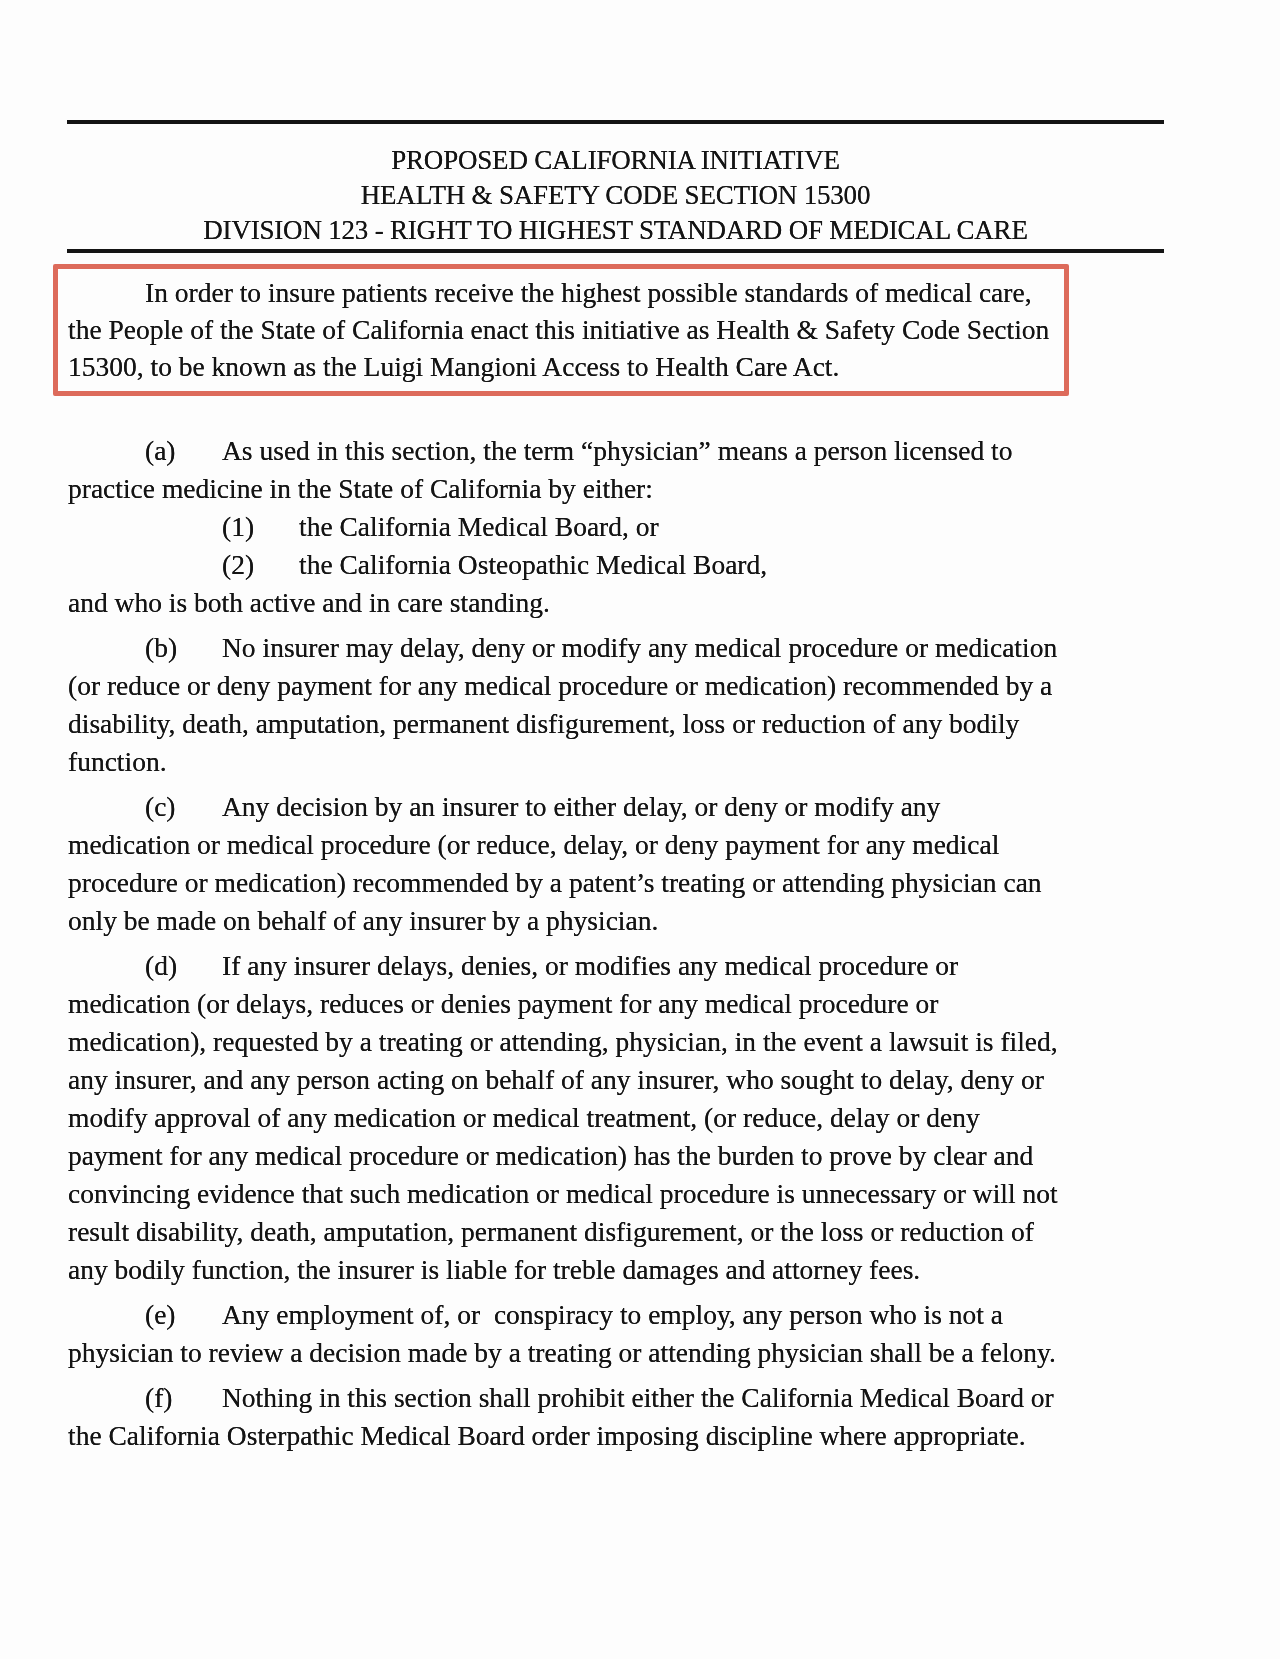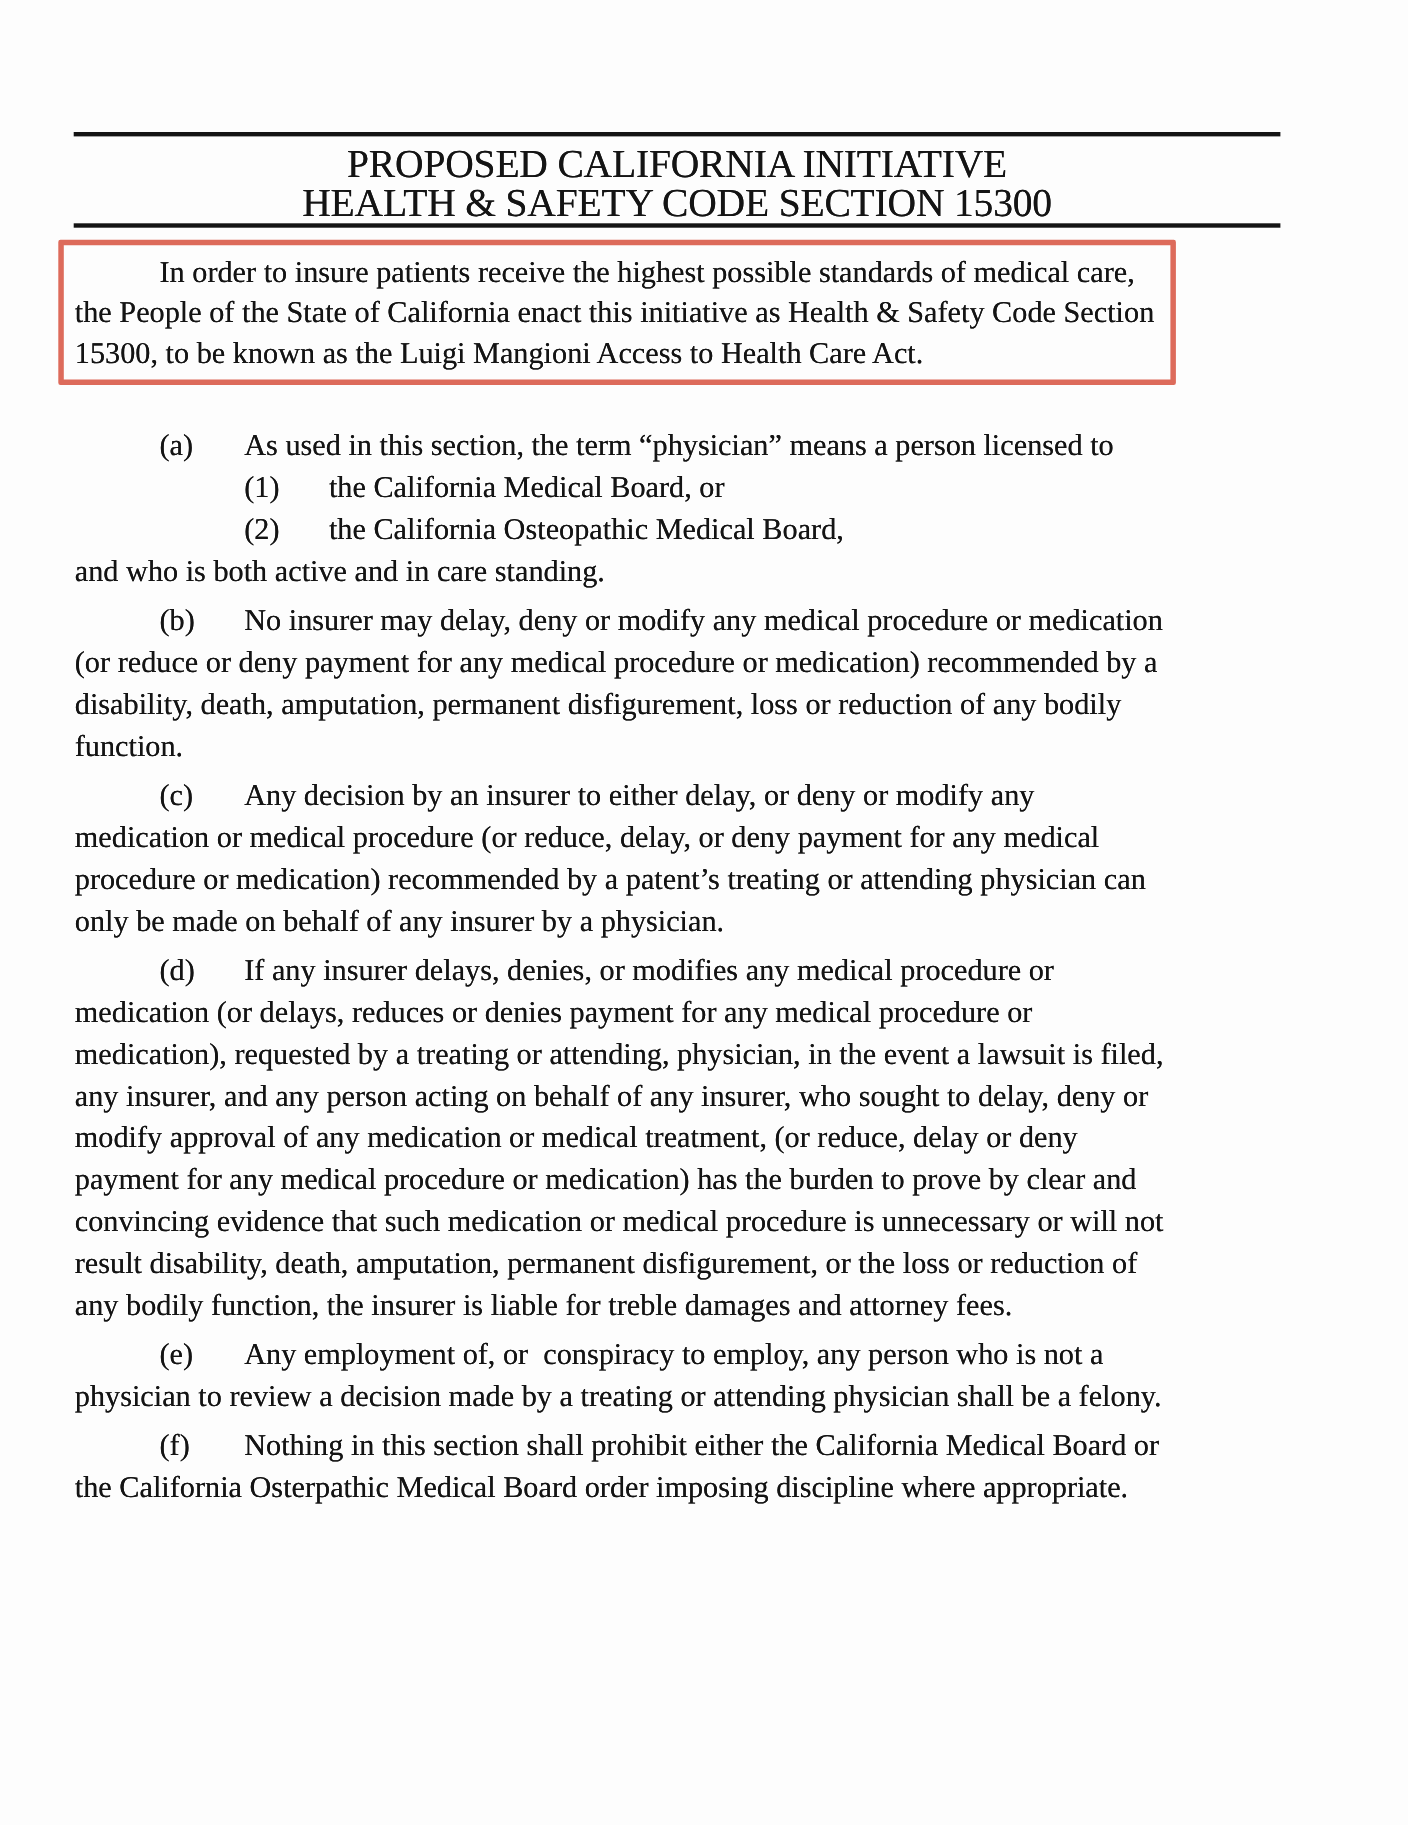--- a/index.html
+++ b/index.html
@@ -25,24 +25,24 @@
   .header-block {
     margin: 120px 0 0 67px;
     width: 1097px;
   }
   .rule {
     height: 4px;
     background: #0b0b0b;
   }
   .header-text {
     text-align: center;
-    font-size: 36px;
+    font-size: 27px;
     line-height: 35px;
     letter-spacing: -0.2px;
-    padding: 8px 0 1px 0;
+    padding: 19px 0 1px 0;
   }
 
   
   .highlight-box {
     box-sizing: border-box;
     margin: 11px 0 0 53px;
     width: 1016px;
     border: 5px solid #dd6b5b;
     border-radius: 2px;
     padding: 5px 8px 6px 10px;
@@ -68,34 +68,36 @@
 </head>
 <body>
 
 <div class="page">
 
   <div class="header-block">
     <div class="rule" style="background: rgb(20, 20, 20);"></div>
     <div class="header-text">
       <div>PROPOSED CALIFORNIA INITIATIVE</div>
       <div>HEALTH &amp; SAFETY CODE SECTION 15300</div>
+      <div>DIVISION 123 - RIGHT TO HIGHEST STANDARD OF MEDICAL CARE</div>
     </div>
     <div class="rule" style="background: rgb(20, 20, 20);"></div>
   </div>
 
   <div class="highlight-box" style="border-color: rgb(221, 107, 91);">
     <div class="box-line">	In order to insure patients receive the highest possible standards of medical care,</div>
     <div class="box-line">the People of the State of California enact this initiative as Health &amp; Safety Code Section</div>
     <div class="box-line">15300, to be known as the Luigi Mangioni Access to Health Care Act.</div>
   </div>
 
   <div class="doc-body">
 
     <div class="para">
       <div class="line">	(a)	As used in this section, the term “physician” means a person licensed to</div>
+      <div class="line">practice medicine in the State of California by either:</div>
       <div class="line">		(1)	the California Medical Board, or</div>
       <div class="line">		(2)	the California Osteopathic Medical Board,</div>
       <div class="line">and who is both active and in care standing.</div>
     </div>
 
     <div class="para">
       <div class="line">	(b)	No insurer may delay, deny or modify any medical procedure or medication</div>
       <div class="line">(or reduce or deny payment for any medical procedure or medication) recommended by a</div>
       <div class="line">disability, death, amputation, permanent disfigurement, loss or reduction of any bodily</div>
       <div class="line">function.</div>

